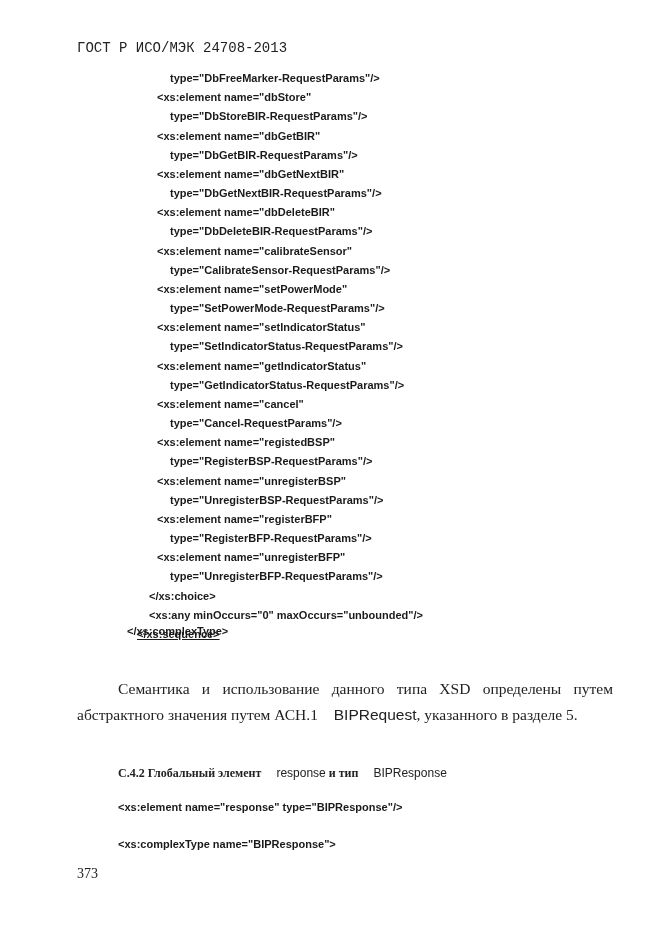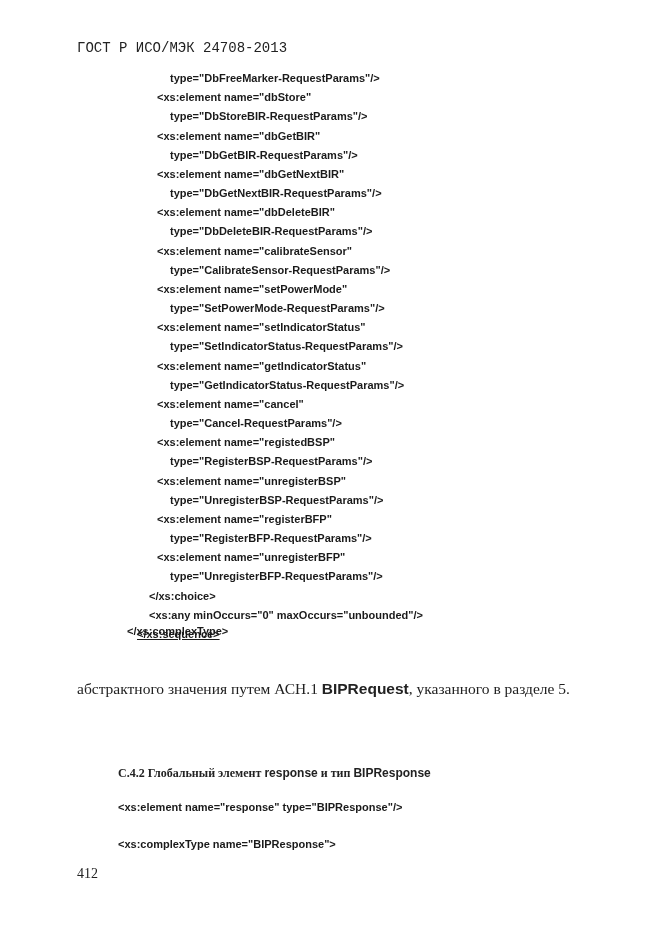--- a/index.html
+++ b/index.html
@@ -17,21 +17,21 @@
     color: #1a1a1a; white-space: pre; line-height: 13px;
   }
   .para {
     position: absolute; left: 77px; width: 536px;
     font-family: "Liberation Serif", serif; font-size: 15.5px; color: #222;
     line-height: 26px;
   }
   .para .line { display: block; text-align: justify; text-align-last: justify; }
   .para .line.last { text-align-last: left; }
   .para .indent { padding-left: 41px; }
-  .sans-b { font-family: "Liberation Sans", sans-serif; font-weight: bold; }
+  .sans-b { font-family: "Liberation Sans", sans-serif; font-weight: normal; margin-left: 12px; }
   .heading {
     position: absolute; left: 118px; top: 766px;
     font-family: "Liberation Serif", serif; font-weight: bold; font-size: 12px; color: #222;
   }
   .pagenum {
     position: absolute; left: 77px; top: 866px;
     font-family: "Liberation Serif", serif; font-size: 14px; color: #222;
   }
 </style>
 </head>
@@ -67,21 +67,22 @@
     <div class="code" style="left: 170px; top: 532.08px;">type="RegisterBFP-RequestParams"/&gt;</div>
     <div class="code" style="left: 157px; top: 551.25px;">&lt;xs:element name="unregisterBFP"</div>
     <div class="code" style="left: 170px; top: 570.42px;">type="UnregisterBFP-RequestParams"/&gt;</div>
     <div class="code" style="left: 149px; top: 589.59px; text-align: center;">&lt;/xs:choice&gt;</div>
     <div class="code" style="left: 149px; top: 608.76px;">&lt;xs:any minOccurs="0" maxOccurs="unbounded"/&gt;</div>
     <div class="code" style="left: 137px; top: 627.93px; text-decoration: underline;">&lt;/xs:sequence&gt;</div>
     <div class="code" style="left: 127px; top: 625px;">&lt;/xs:complexType&gt;</div>
   </div>
 
 <div class="para" style="top:676px;">
+  <span class="line indent">Семантика и использование данного типа XSD определены путем</span>
   <span class="line last"><span>абстрактного значения путем АСН.1 </span><span class="sans-b">BIPRequest</span><span>, указанного в разделе 5.</span></span>
 </div>
 
 <div class="heading"><span>С.4.2 Глобальный элемент </span><span class="sans-b">response</span><span> и тип </span><span class="sans-b">BIPResponse</span></div>
 
 <div class="code" style="left:118px; top:801px;">&lt;xs:element name="response" type="BIPResponse"/&gt;</div>
 <div class="code" style="left:118px; top:838px;">&lt;xs:complexType name="BIPResponse"&gt;</div>
 
-<div class="pagenum">412</div>
+<div class="pagenum">373</div>
 
 </body></html>

